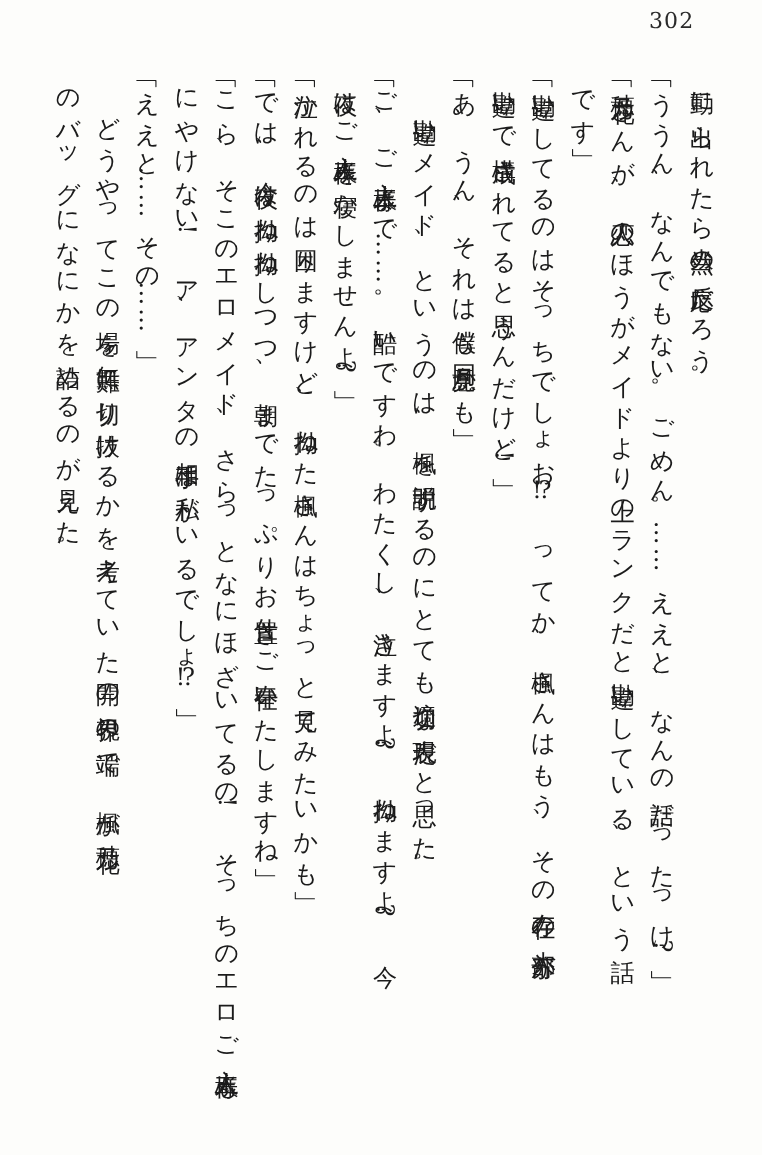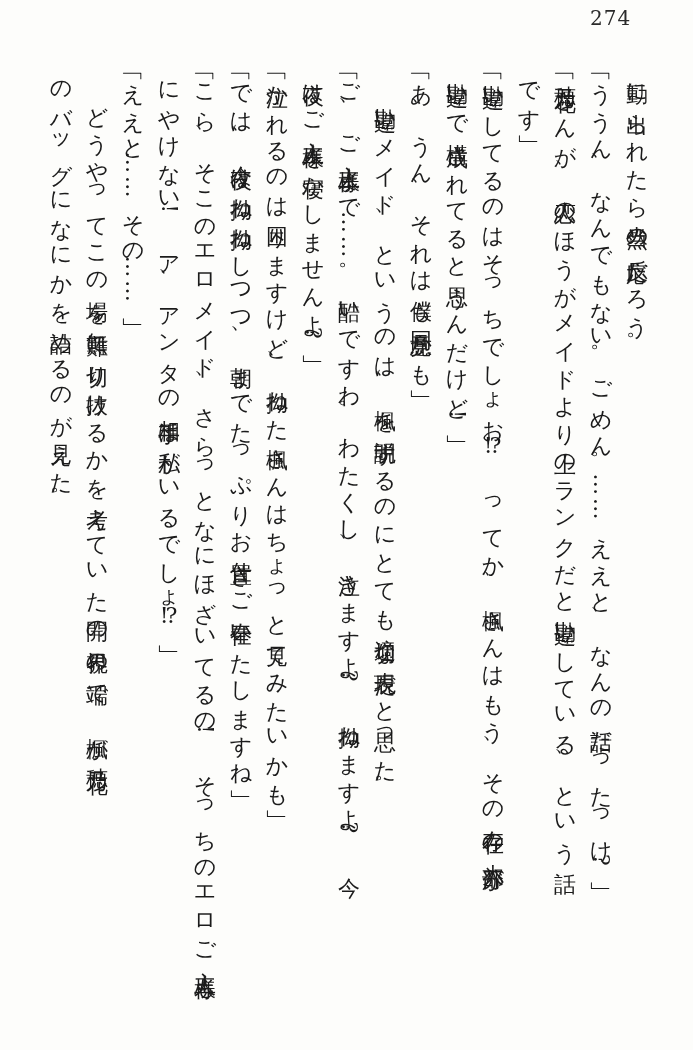--- a/index.html
+++ b/index.html
@@ -45,21 +45,21 @@
     text-indent: 0;
   }
   .text-area p.column.indent {
     text-indent: 24.5px;
   }
 </style>
 </head>
 <body>
 
 <div class="page">
-  <div class="page-number">274</div>
+  <div class="page-number">302</div>
   <div class="text-area">
       <p class="column">動に出られたら当然の反応だろう。</p>
       <p class="column">「ううん、なんでもない。ごめん。……ええと、なんの話だったっけ?」</p>
       <p class="column">「穂乃花さんが、恋人のほうがメイドより上のランクだと勘違いしている、という話</p>
       <p class="column">です」</p>
       <p class="column">「勘違いしてるのはそっちでしょお⁉　ってか、楓さんはもう、その存在の大部分が</p>
       <p class="column">勘違いで構成されてると思うんだけど!」</p>
       <p class="column">「あ、うん、それは僕も同意見かも」</p>
       <p class="column indent">勘違いメイド、というのは、楓を説明するのにとても適切な表現だと思った。</p>
       <p class="column">「ご、ご主人様まで……。酷いですわ。わたくし、泣きますよ?　拗ねますよ?　今</p>

